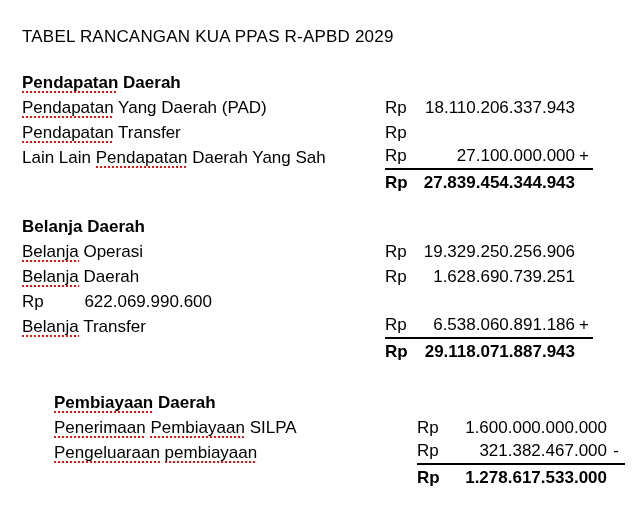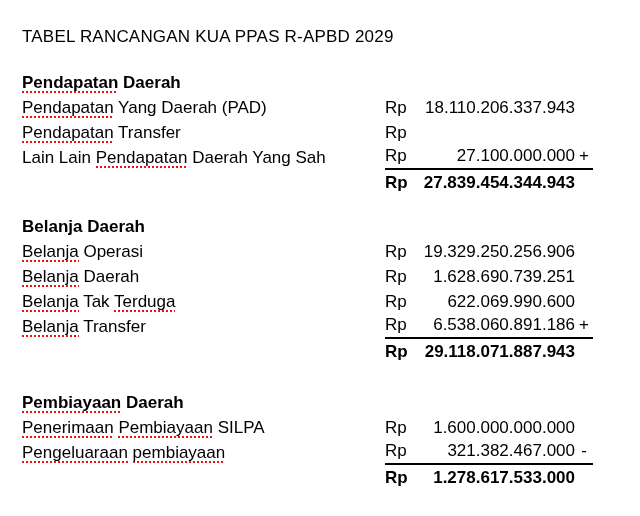--- a/index.html
+++ b/index.html
@@ -12,21 +12,21 @@
     overflow: hidden;
   }
   .doc-title {
     line-height: 20px;
     letter-spacing: 0.2px;
     margin-bottom: 0;
   }
   .section { }
   .sec1 { margin-top: 23px; }
   .sec2 { margin-top: 19px; }
-  .sec3 { margin-top: 26px; }
+  .sec3 { margin-top: 26px; margin-left: 32px; }
   .row {
     display: flex;
     align-items: center;
     height: 25px;
     line-height: 20px;
   }
   .row.head .label { font-weight: 700; }
   .row.total .val { font-weight: 700; }
   .label { width: 363px; white-space: pre; }
   .val {
@@ -85,21 +85,20 @@
     </div>
     <div class="row">
       <div class="label"><span class="sq">Belanja</span><span> Operasi</span></div>
       <div class="val"><span class="rp">Rp</span><span class="num">19.329.250.256.906</span><span class="op"></span></div>
     </div>
     <div class="row">
       <div class="label"><span class="sq">Belanja</span><span> Daerah</span></div>
       <div class="val"><span class="rp">Rp</span><span class="num">1.628.690.739.251</span><span class="op"></span></div>
     </div>
     <div class="row">
-      <div class="label"><span class="sq">Belanja</span><span> Tak </span><span class="sq">Terduga</span></div>
       <div class="val"><span class="rp">Rp</span><span class="num">622.069.990.600</span><span class="op"></span></div>
     </div>
     <div class="row">
       <div class="label"><span class="sq">Belanja</span><span> Transfer</span></div>
       <div class="val sum"><span class="rp">Rp</span><span class="num">6.538.060.891.186</span><span class="op">+</span></div>
     </div>
     <div class="row total">
       <div class="label"></div>
       <div class="val"><span class="rp">Rp</span><span class="num">29.118.071.887.943</span><span class="op"></span></div>
     </div>

